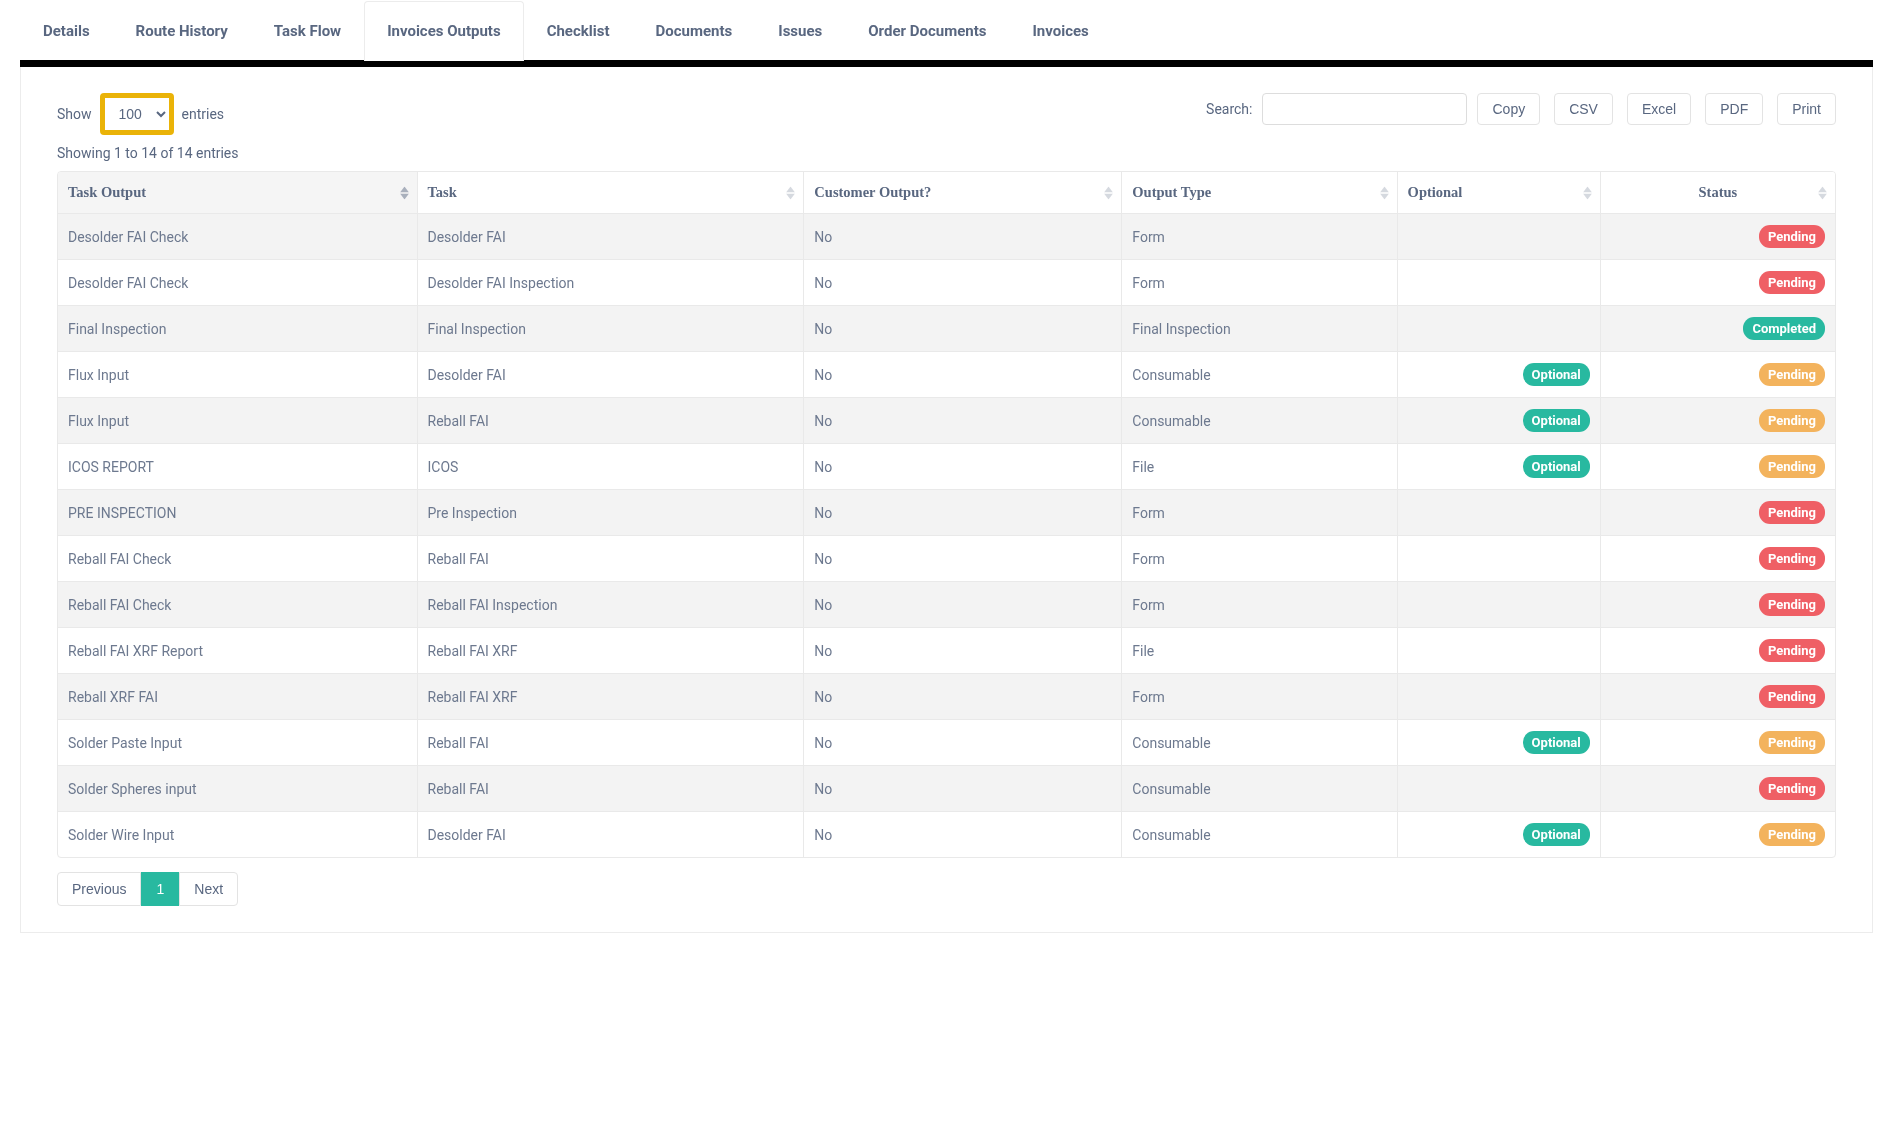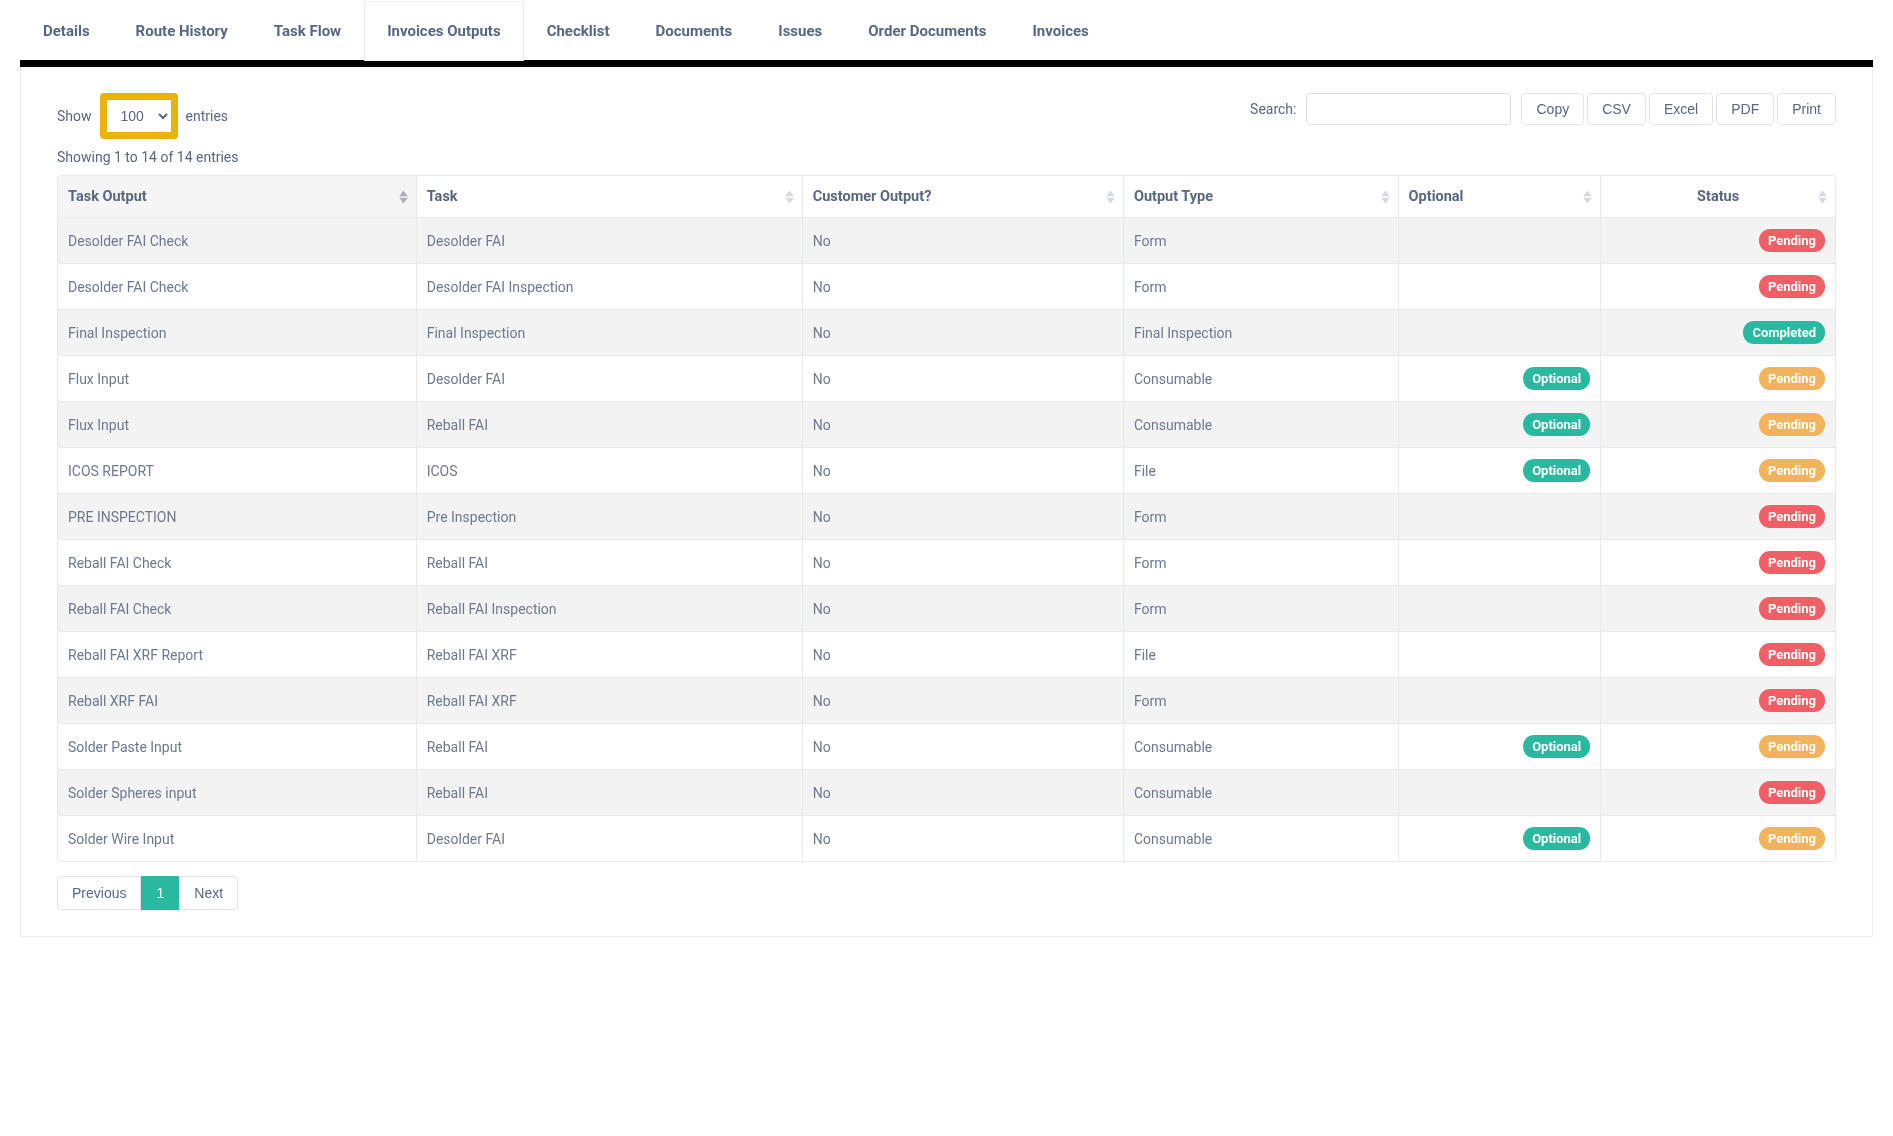--- a/index.html
+++ b/index.html
@@ -47,21 +47,21 @@
     align-items: flex-start;
     color: #596780;
     margin-bottom: 10px;
   }
   .controls-left {
     display: flex;
     align-items: center;
     gap: 8px;
   }
   .entries-select {
-    border: 7px solid #eab308;
+    border: 5px solid #eab308;
     border-radius: 4px;
     padding: 7px 10px;
     font-size: 14px;
     color: #596780;
     background: #fff;
   }
   .controls-right {
     display: flex;
     align-items: center;
     gap: 10px;
@@ -69,21 +69,21 @@
   .search-input {
     border: 1px solid #ddd;
     border-radius: 4px;
     padding: 6px 10px;
     font-size: 14px;
     width: 205px;
     height: 32px;
   }
   .export-buttons {
     display: flex;
-    gap: 3px;
+    gap: 14px;
   }
   .export-btn {
     border: 1px solid #e3e3e3;
     background: #fff;
     padding: 7px 14px;
     border-radius: 4px;
     color: #596780;
     font-size: 14px;
     cursor: pointer;
   }
@@ -102,20 +102,21 @@
   th {
     text-align: left;
     padding: 12px 10px;
     font-weight: 700;
     color: #596780;
     border-right: 1px solid #e9e9e9;
     border-bottom: 1px solid #e9e9e9;
     position: relative;
     background: #fff;
     font-size: 14.5px;
+    font-family: Liberation Serif, serif;
   }
   th.sorted {
     background: #f5f5f5;
   }
   th:last-child { border-right: none; text-align: center; }
   .sort-icons {
     position: absolute;
     right: 8px;
     top: 50%;
     transform: translateY(-50%);

